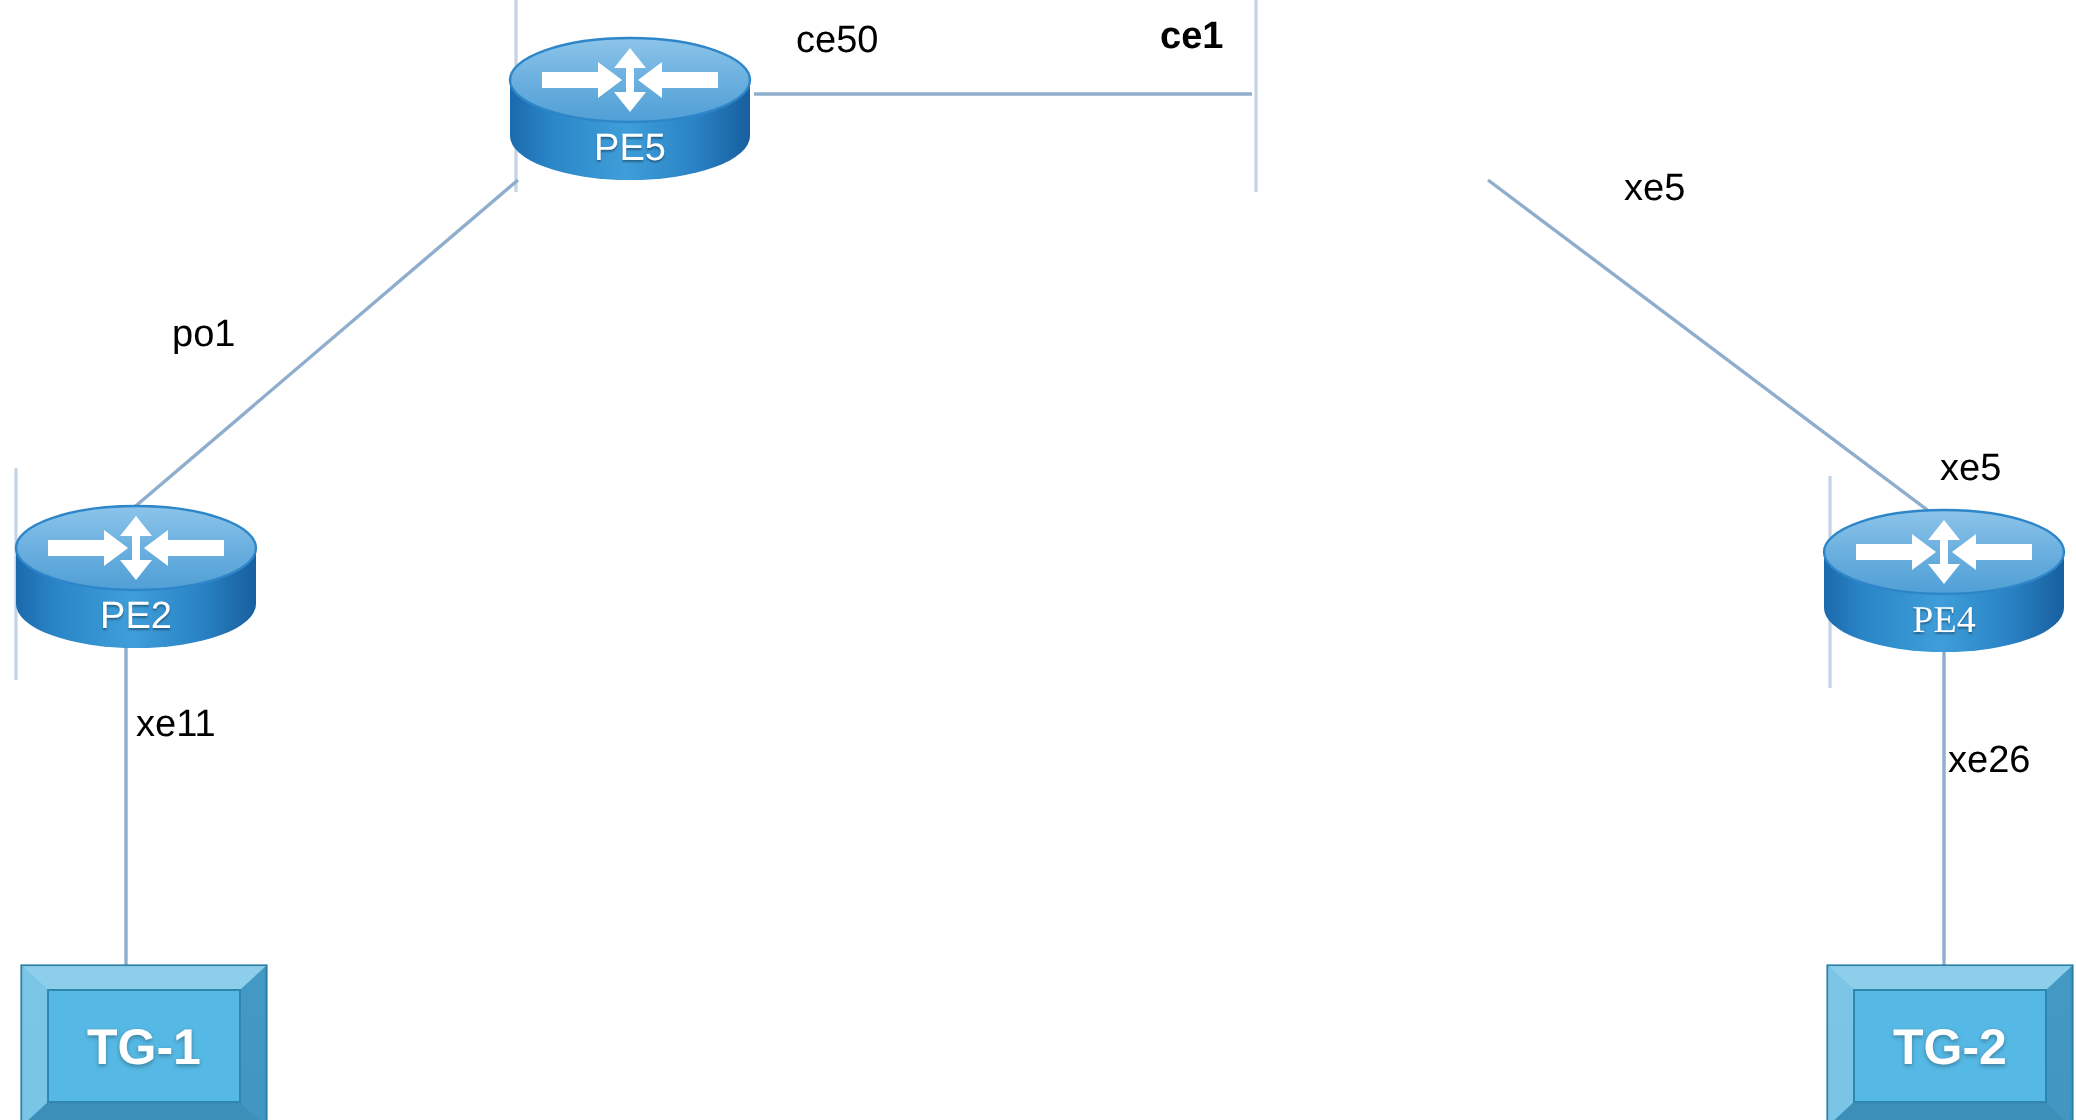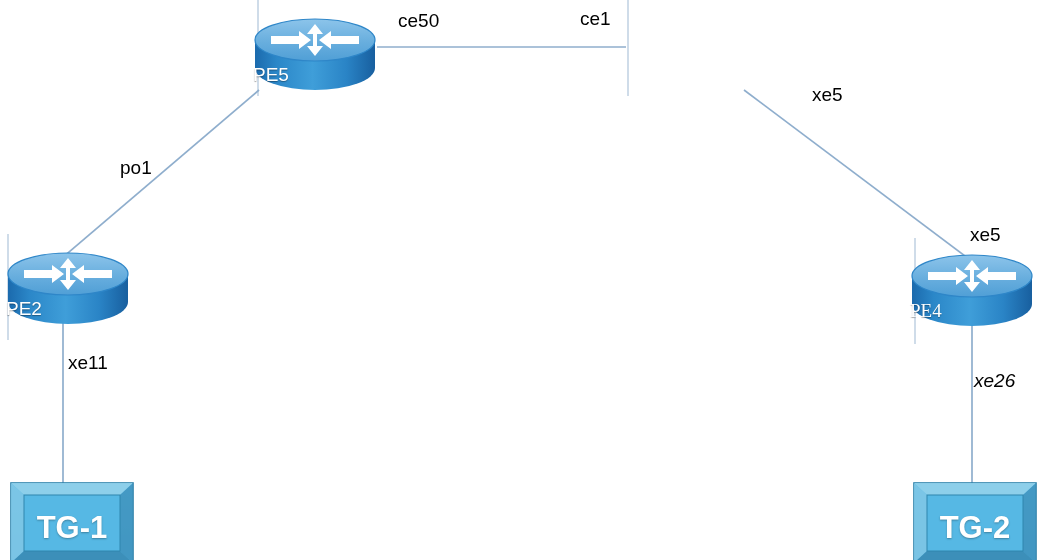--- a/index.html
+++ b/index.html
@@ -25,39 +25,40 @@
 
   
   .router {
     position: absolute;
   }
   .router svg { display: block; }
   .router-label {
     position: absolute;
     left: 0;
     width: 100%;
+    text-align: center;
     color: #ffffff;
     font-size: 19px;
     font-family: "Liberation Sans", sans-serif;
     text-shadow: 0 1px 1px rgba(0,0,0,0.35);
     pointer-events: none;
   }
 
   
   .tgbox {
     position: absolute;
   }
   .tgbox svg { display: block; }
   .tg-label {
     position: absolute;
     left: 0;
     width: 100%;
     text-align: center;
     color: #ffffff;
-    font-size: 31px;
+    font-size: 25px;
     font-weight: bold;
     font-family: "Liberation Sans", sans-serif;
     text-shadow: 0 1px 2px rgba(0,0,0,0.30);
     pointer-events: none;
   }
 
   
   .edge-label {
     position: absolute;
     color: #000000;
@@ -171,20 +172,20 @@
       <polygon points="1,1 123,1 110,13 14,13" fill="#8fd0ea" opacity="0.95"></polygon>
       <polygon points="1,1 14,13 14,69 1,81" fill="#7ec6e5" opacity="0.9"></polygon>
       <polygon points="123,1 123,81 110,69 110,13" fill="#3f93bd" opacity="0.85"></polygon>
       <polygon points="1,81 14,69 110,69 123,81" fill="#3a8cb5" opacity="0.9"></polygon>
       <rect x="14" y="13" width="96" height="56" fill="#56b8e4" stroke="#2f86ae" stroke-width="1"></rect>
     </svg>
     <div class="tg-label" style="top:28px;text-align:center;">TG-2</div>
   </div>
 
   <div class="edge-label" style="left:398px; top:10px;text-align:right;">ce50</div>
-  <div class="edge-label" style="left:580px; top:8px;">ce1</div>
-  <div class="edge-label" style="left:120px; top:157px;">po1</div>
+  <div class="edge-label" style="left:580px; top:8px;font-weight:bold;">ce1</div>
+  <div class="edge-label" style="left:86px; top:157px;">po1</div>
   <div class="edge-label" style="left:812px; top:84px;">xe5</div>
   <div class="edge-label" style="left:970px; top:224px;">xe5</div>
   <div class="edge-label" style="left:68px; top:352px;text-align:center;">xe11</div>
-  <div class="edge-label" style="left:974px; top:370px;font-style:italic;">xe26</div>
+  <div class="edge-label" style="left:974px; top:370px;">xe26</div>
 
 </div>
 
 </body></html>

